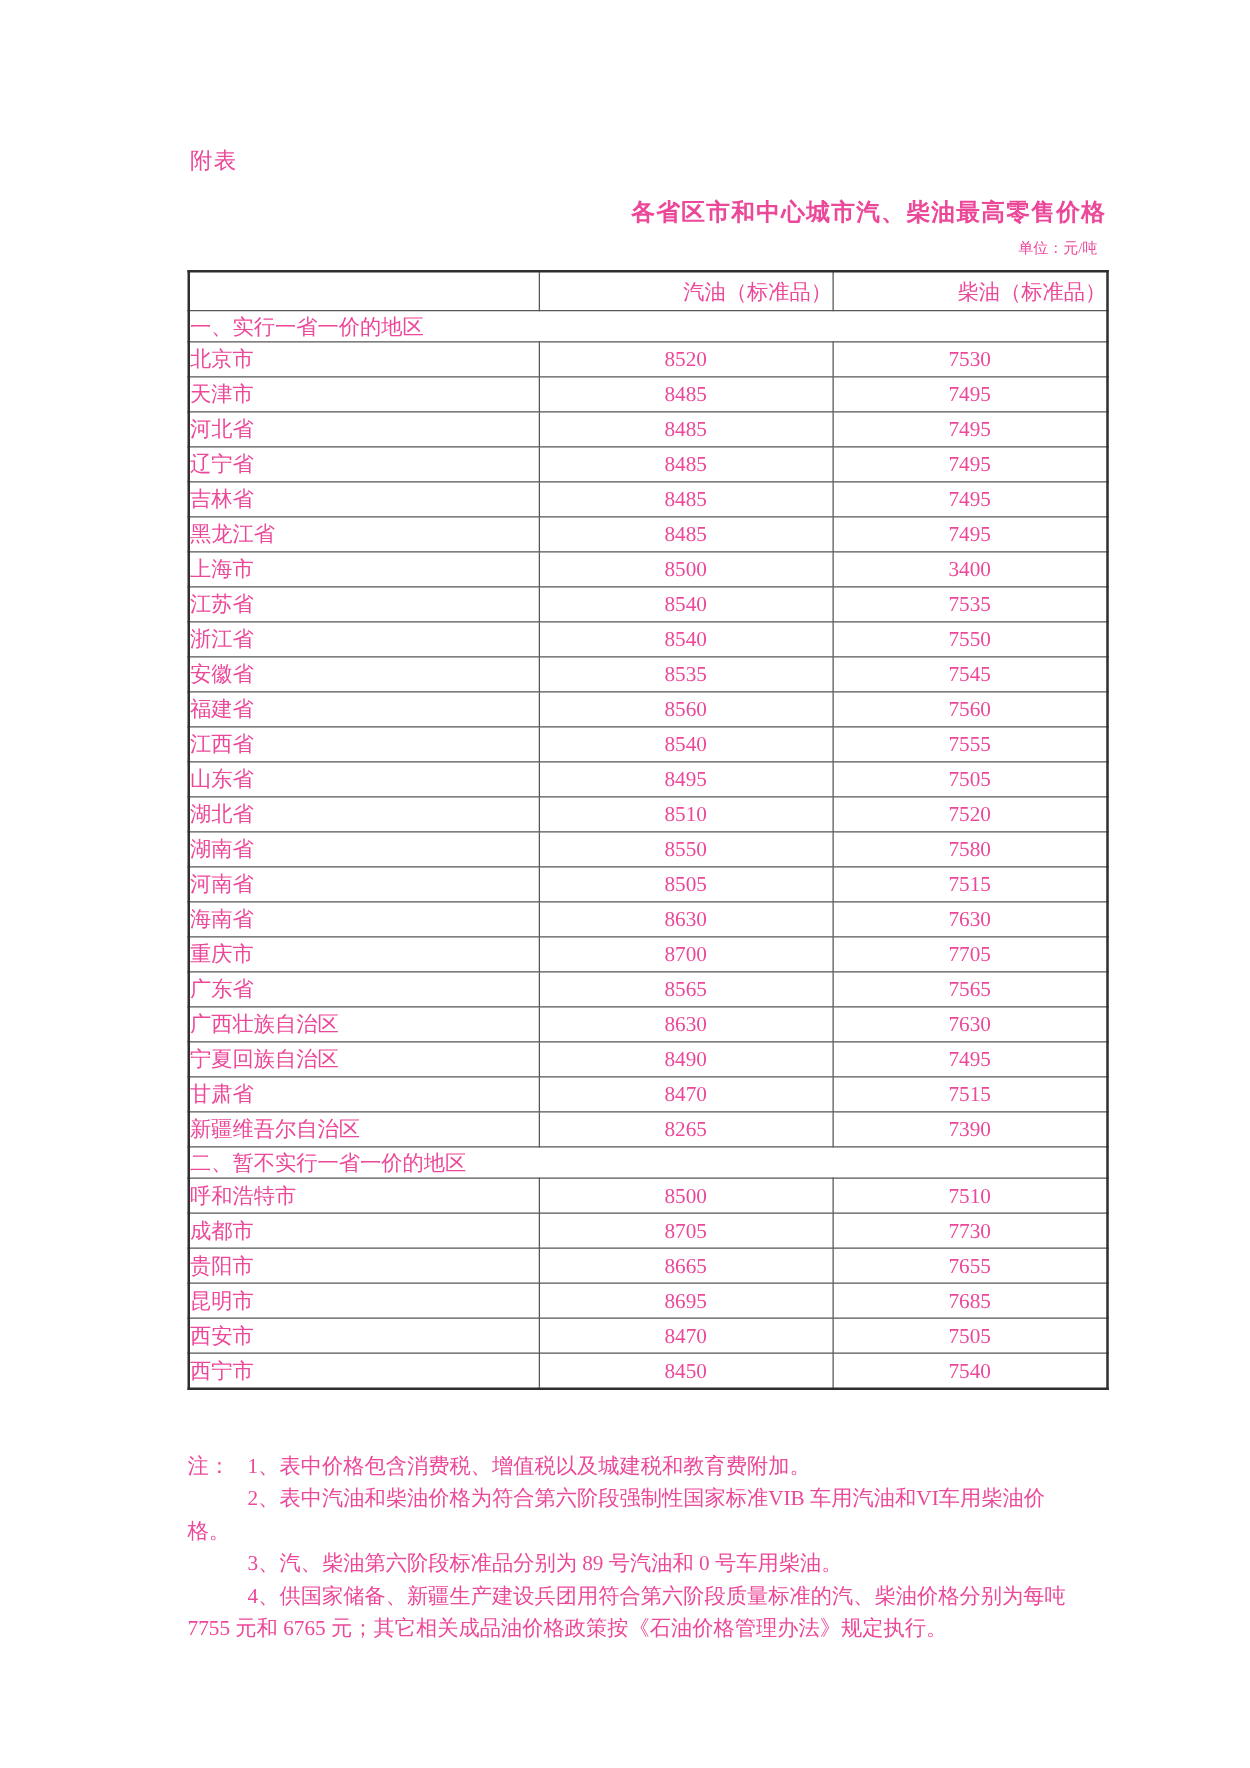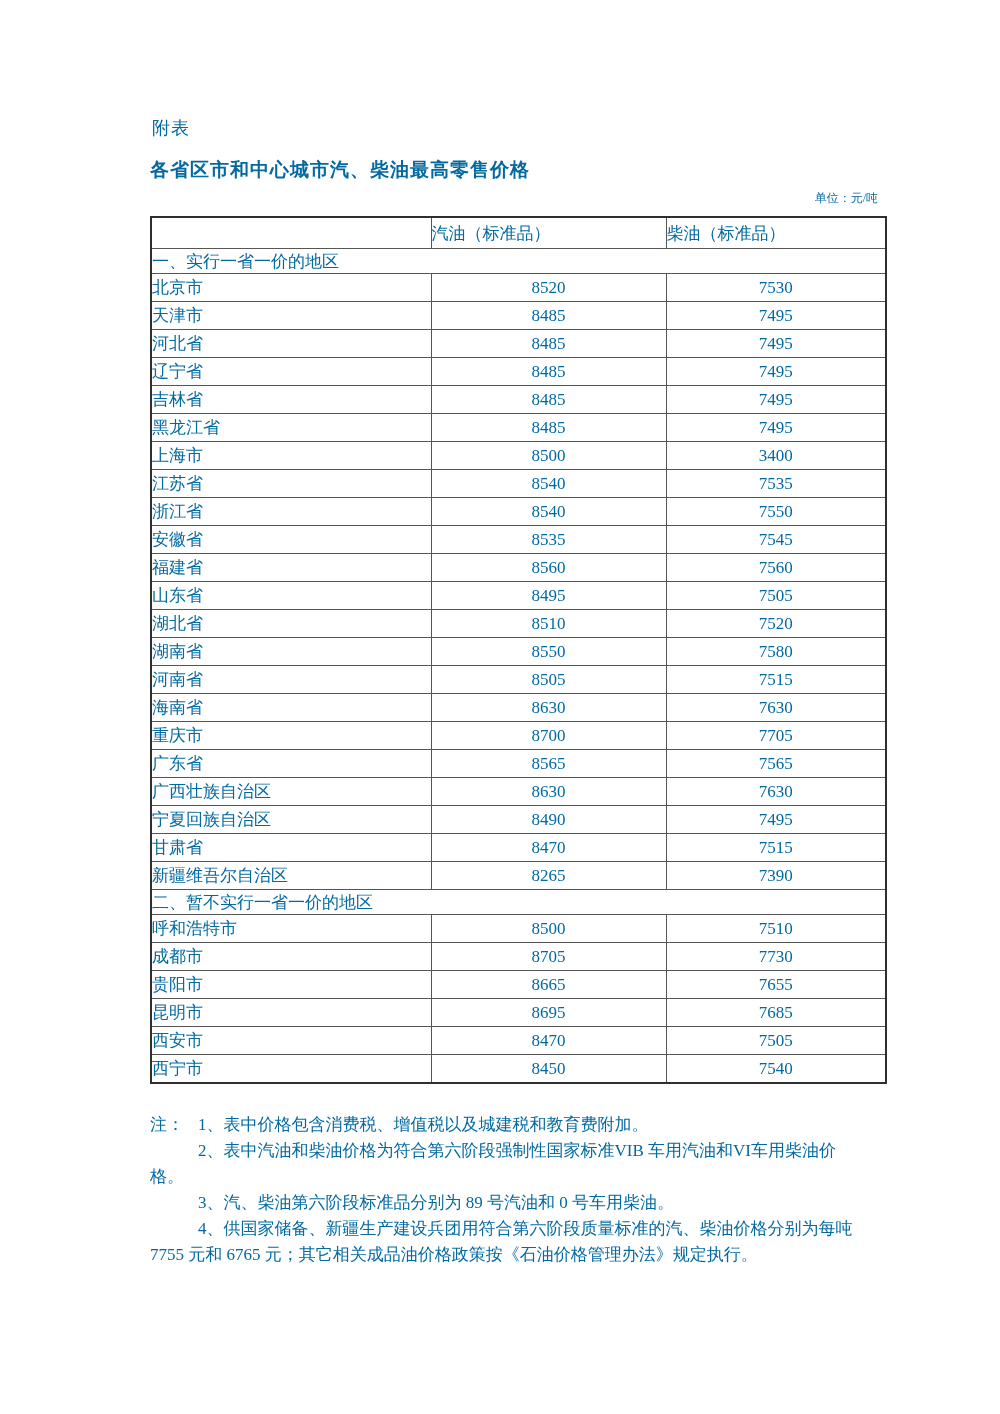--- a/index.html
+++ b/index.html
@@ -5,37 +5,37 @@
   html, body {
     margin: 0;
     padding: 0;
     background: #ffffff;
   }
   .page {
     position: relative;
     width: 1000px;
     height: 1414px;
     background: #ffffff;
-    color: #0369a1;
+    color: #ec4899;
     font-family: "Liberation Serif", "DejaVu Serif", serif;
     overflow: hidden;
   }
   .appendix-label {
     position: absolute;
     left: 152px;
     top: 116px;
     font-size: 18px;
     letter-spacing: 1px;
   }
   .doc-title {
     position: absolute;
     left: 150px;
     top: 157px;
     width: 735px;
-    text-align: left;
+    text-align: right;
     font-family: "Liberation Sans", "DejaVu Sans", sans-serif;
     font-size: 19px;
     font-weight: bold;
     letter-spacing: 1px;
   }
   .unit-label {
     position: absolute;
     left: 150px;
     top: 190px;
     width: 728px;
@@ -55,21 +55,21 @@
   table.price-table th,
   table.price-table td {
     border: 1px solid #565656;
     padding: 0;
     font-weight: normal;
     overflow: hidden;
     white-space: nowrap;
   }
   table.price-table th {
     height: 30px;
-    text-align: left;
+    text-align: right;
     vertical-align: middle;
   }
   td.section-cell {
     height: 24px;
     text-align: left;
     padding-left: 8px;
     vertical-align: middle;
   }
   td.region-cell {
     height: 27px;
@@ -79,21 +79,21 @@
   }
   td.price-cell {
     height: 27px;
     text-align: center;
     vertical-align: middle;
     margin-top: 22px;
   }
   .notes {
     position: absolute;
     left: 150px;
-    top: 1112px;
+    top: 1160px;
     width: 745px;
     font-size: 17px;
     line-height: 26px;
   }
   .note-line {
     white-space: nowrap;
   }
   .note-line.indent {
     padding-left: 48px;
   }
@@ -179,20 +179,25 @@
           <td class="region-cell">安徽省</td>
           <td class="price-cell">8535</td>
           <td class="price-cell">7545</td>
         </tr>
         <tr>
           <td class="region-cell">福建省</td>
           <td class="price-cell">8560</td>
           <td class="price-cell">7560</td>
         </tr>
         <tr>
+          <td class="region-cell">江西省</td>
+          <td class="price-cell">8540</td>
+          <td class="price-cell">7555</td>
+        </tr>
+        <tr>
           <td class="region-cell">山东省</td>
           <td class="price-cell">8495</td>
           <td class="price-cell">7505</td>
         </tr>
         <tr>
           <td class="region-cell">湖北省</td>
           <td class="price-cell">8510</td>
           <td class="price-cell">7520</td>
         </tr>
         <tr>

